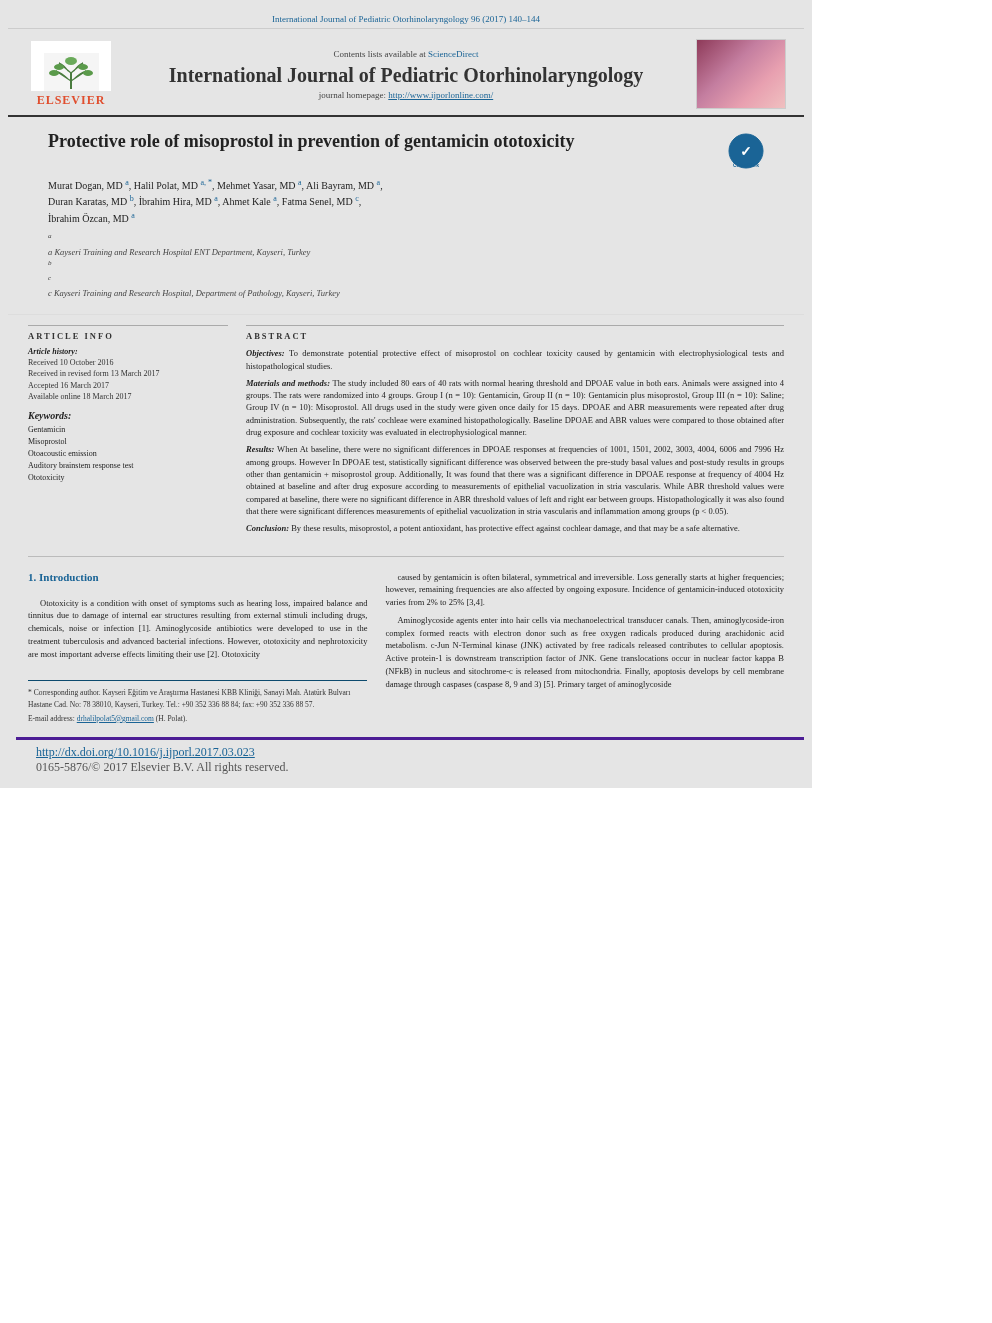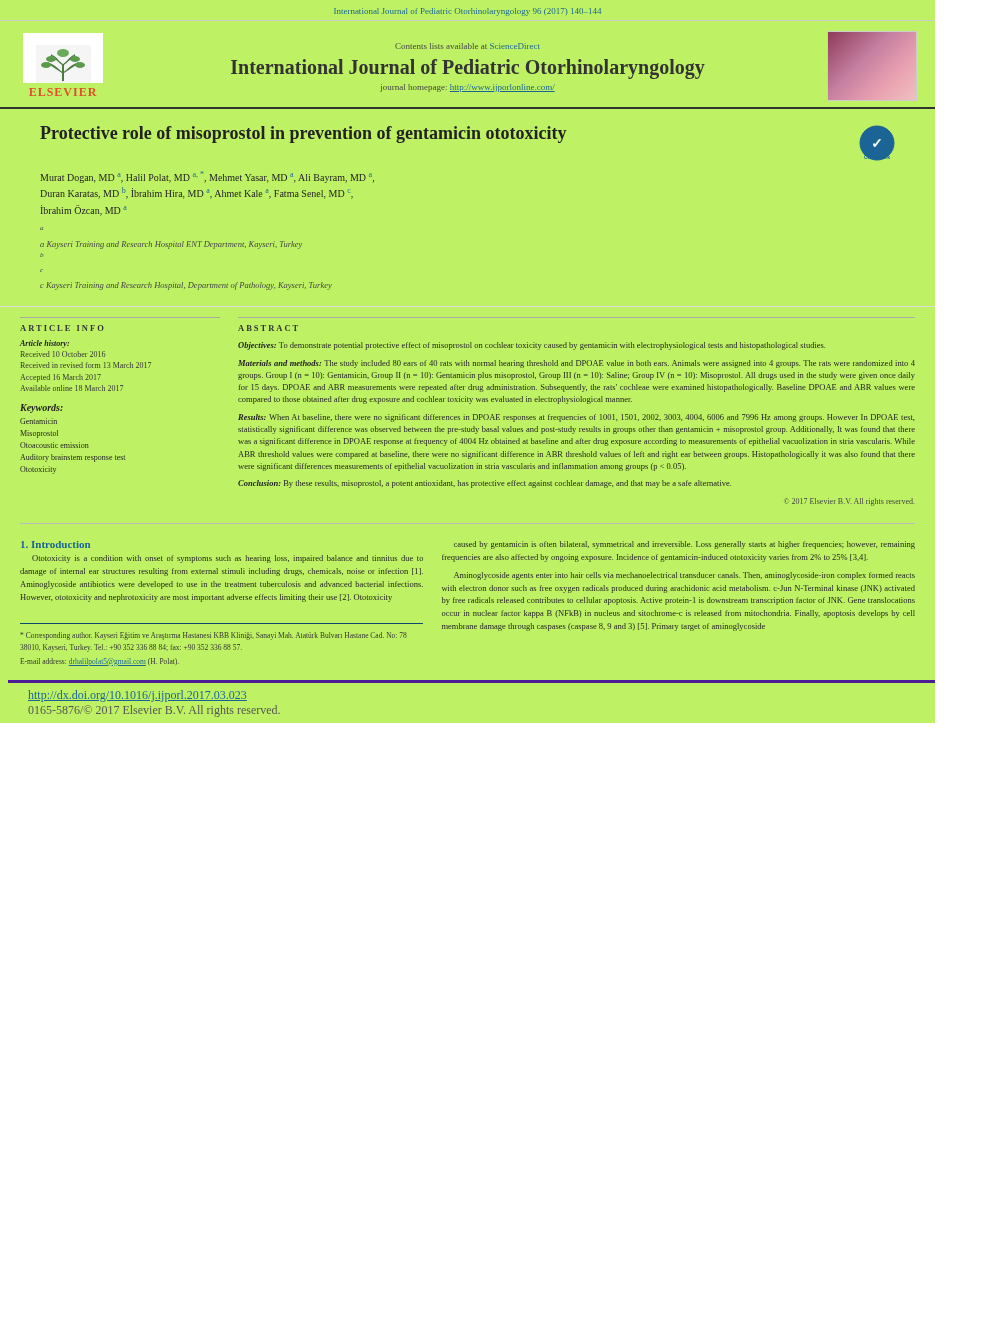--- a/index.html
+++ b/index.html
@@ -5,23 +5,23 @@
     * { margin: 0; padding: 0; box-sizing: border-box; }
     body {
       background: #fff;
       font-family: "Times New Roman", Times, serif;
       font-size: 10px;
       color: #222;
       width: 992px;
       min-height: 1323px;
     }
     .page-wrapper {
-      width: 935px;
-      background: #bef264;
-      padding: 0;
+      width: 812px;
+      background: #e5e5e5;
+      padding: 8px;
     }
     
     .top-bar {
       text-align: center;
       padding: 6px 0 4px;
       font-size: 9px;
       color: #1a6496;
       border-bottom: 1px solid #ccc;
     }
     
@@ -223,21 +223,21 @@
       font-size: 8.5px;
     }
     .body-right {
       width: 54%;
       font-size: 8.5px;
     }
     .section-title {
       font-size: 11px;
       font-weight: bold;
       color: #1a6496;
-      margin-bottom: 2px;
+      margin-bottom: 14px;
     }
     .body-text {
       font-size: 8.5px;
       line-height: 1.5;
       text-align: justify;
       color: #222;
     }
     .body-text p {
       margin-bottom: 5px;
       text-indent: 12px;
@@ -364,21 +364,20 @@
         </p>
         <p>
           <span class="para-label">Materials and methods: </span><span id="meth-text">The study included 80 ears of 40 rats with normal hearing threshold and DPOAE value in both ears. Animals were assigned into 4 groups. The rats were randomized into 4 groups. Group I (n = 10): Gentamicin, Group II (n = 10): Gentamicin plus misoprostol, Group III (n = 10): Saline; Group IV (n = 10): Misoprostol. All drugs used in the study were given once daily for 15 days. DPOAE and ABR measurements were repeated after drug administration. Subsequently, the rats' cochleae were examined histopathologically. Baseline DPOAE and ABR values were compared to those obtained after drug exposure and cochlear toxicity was evaluated in electrophysiological manner.</span>
         </p>
         <p>
           <span class="para-label">Results: </span><span id="res-text">When At baseline, there were no significant differences in DPOAE responses at frequencies of 1001, 1501, 2002, 3003, 4004, 6006 and 7996 Hz among groups. However In DPOAE test, statistically significant difference was observed between the pre-study basal values and post-study results in groups other than gentamicin + misoprostol group. Additionally, It was found that there was a significant difference in DPOAE response at frequency of 4004 Hz obtained at baseline and after drug exposure according to measurements of epithelial vacuolization in stria vascularis. While ABR threshold values were compared at baseline, there were no significant difference in ABR threshold values of left and right ear between groups. Histopathologically it was also found that there were significant differences measurements of epithelial vacuolization in stria vascularis and inflammation among groups (p &lt; 0.05).</span>
         </p>
         <p>
           <span class="para-label">Conclusion: </span><span id="conc-text">By these results, misoprostol, a potent antioxidant, has protective effect against cochlear damage, and that may be a safe alternative.</span>
         </p>
-        <div class="copyright-line">© 2017 Elsevier B.V. All rights reserved.</div>
       </div>
     </div>
   </div>
 
   <hr class="divider">
 
   <div class="body-content">
     <div class="body-left">
       <div class="section-title">1. Introduction</div>
       <div class="body-text">

